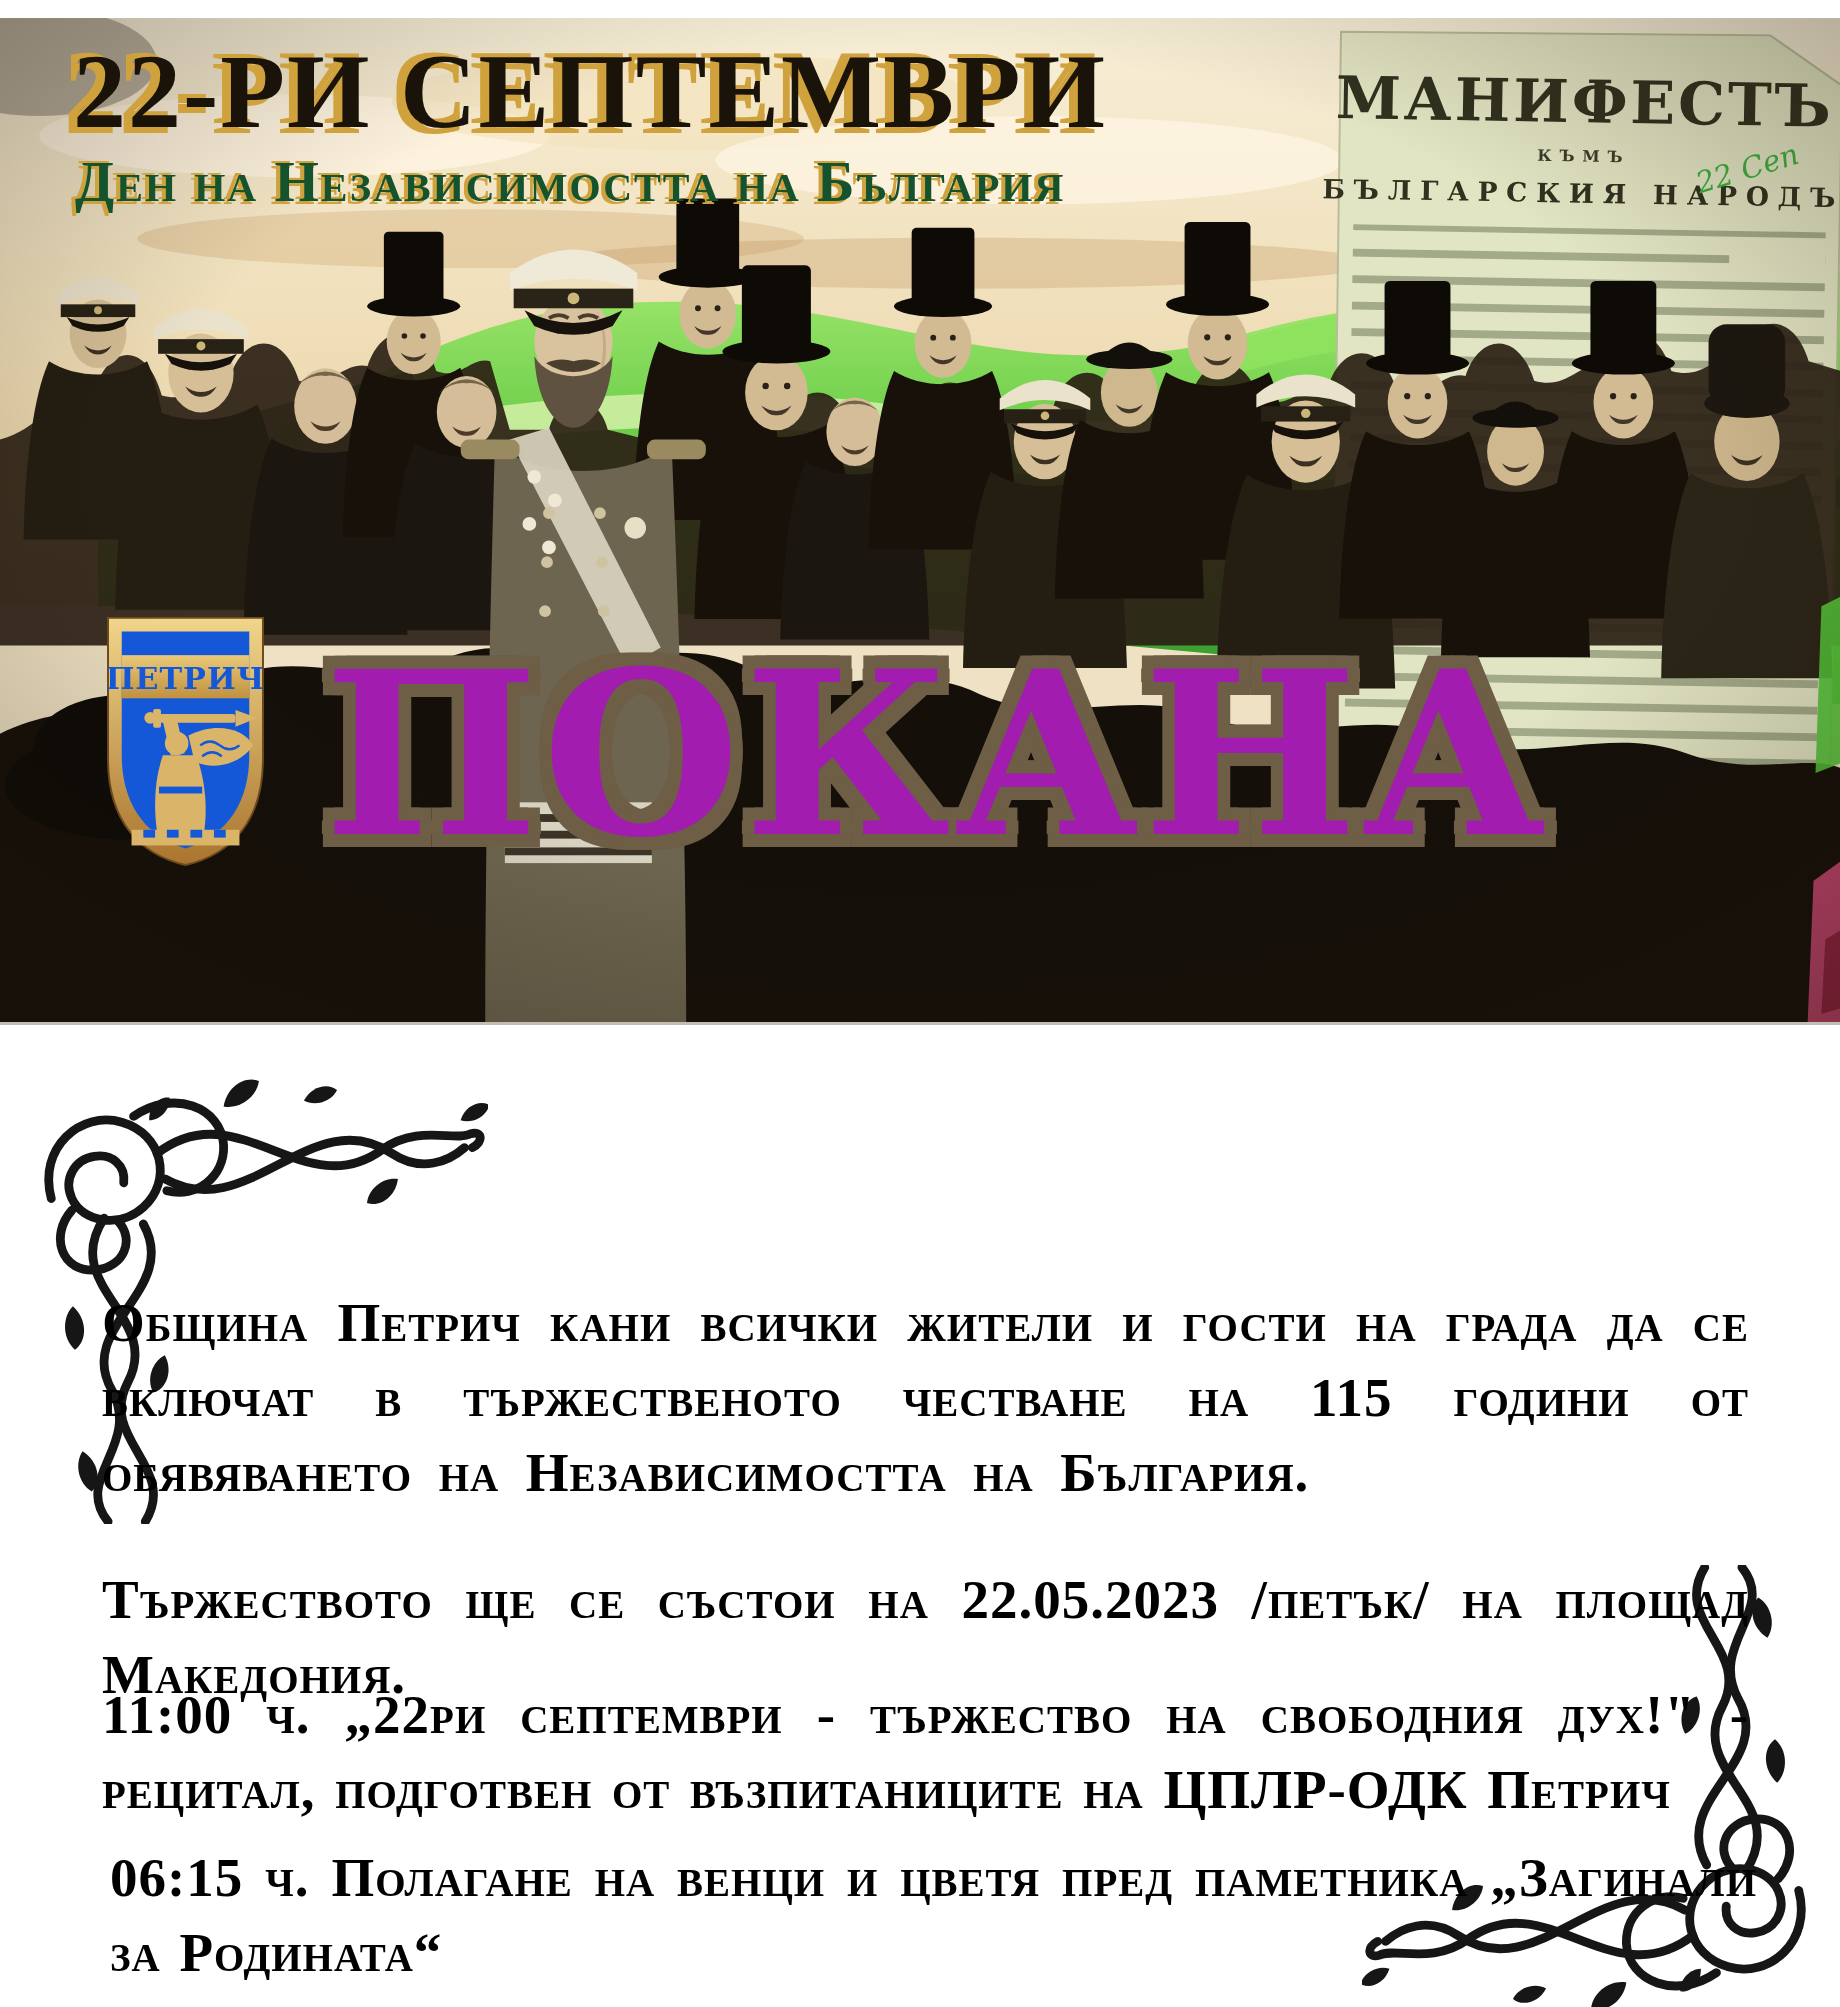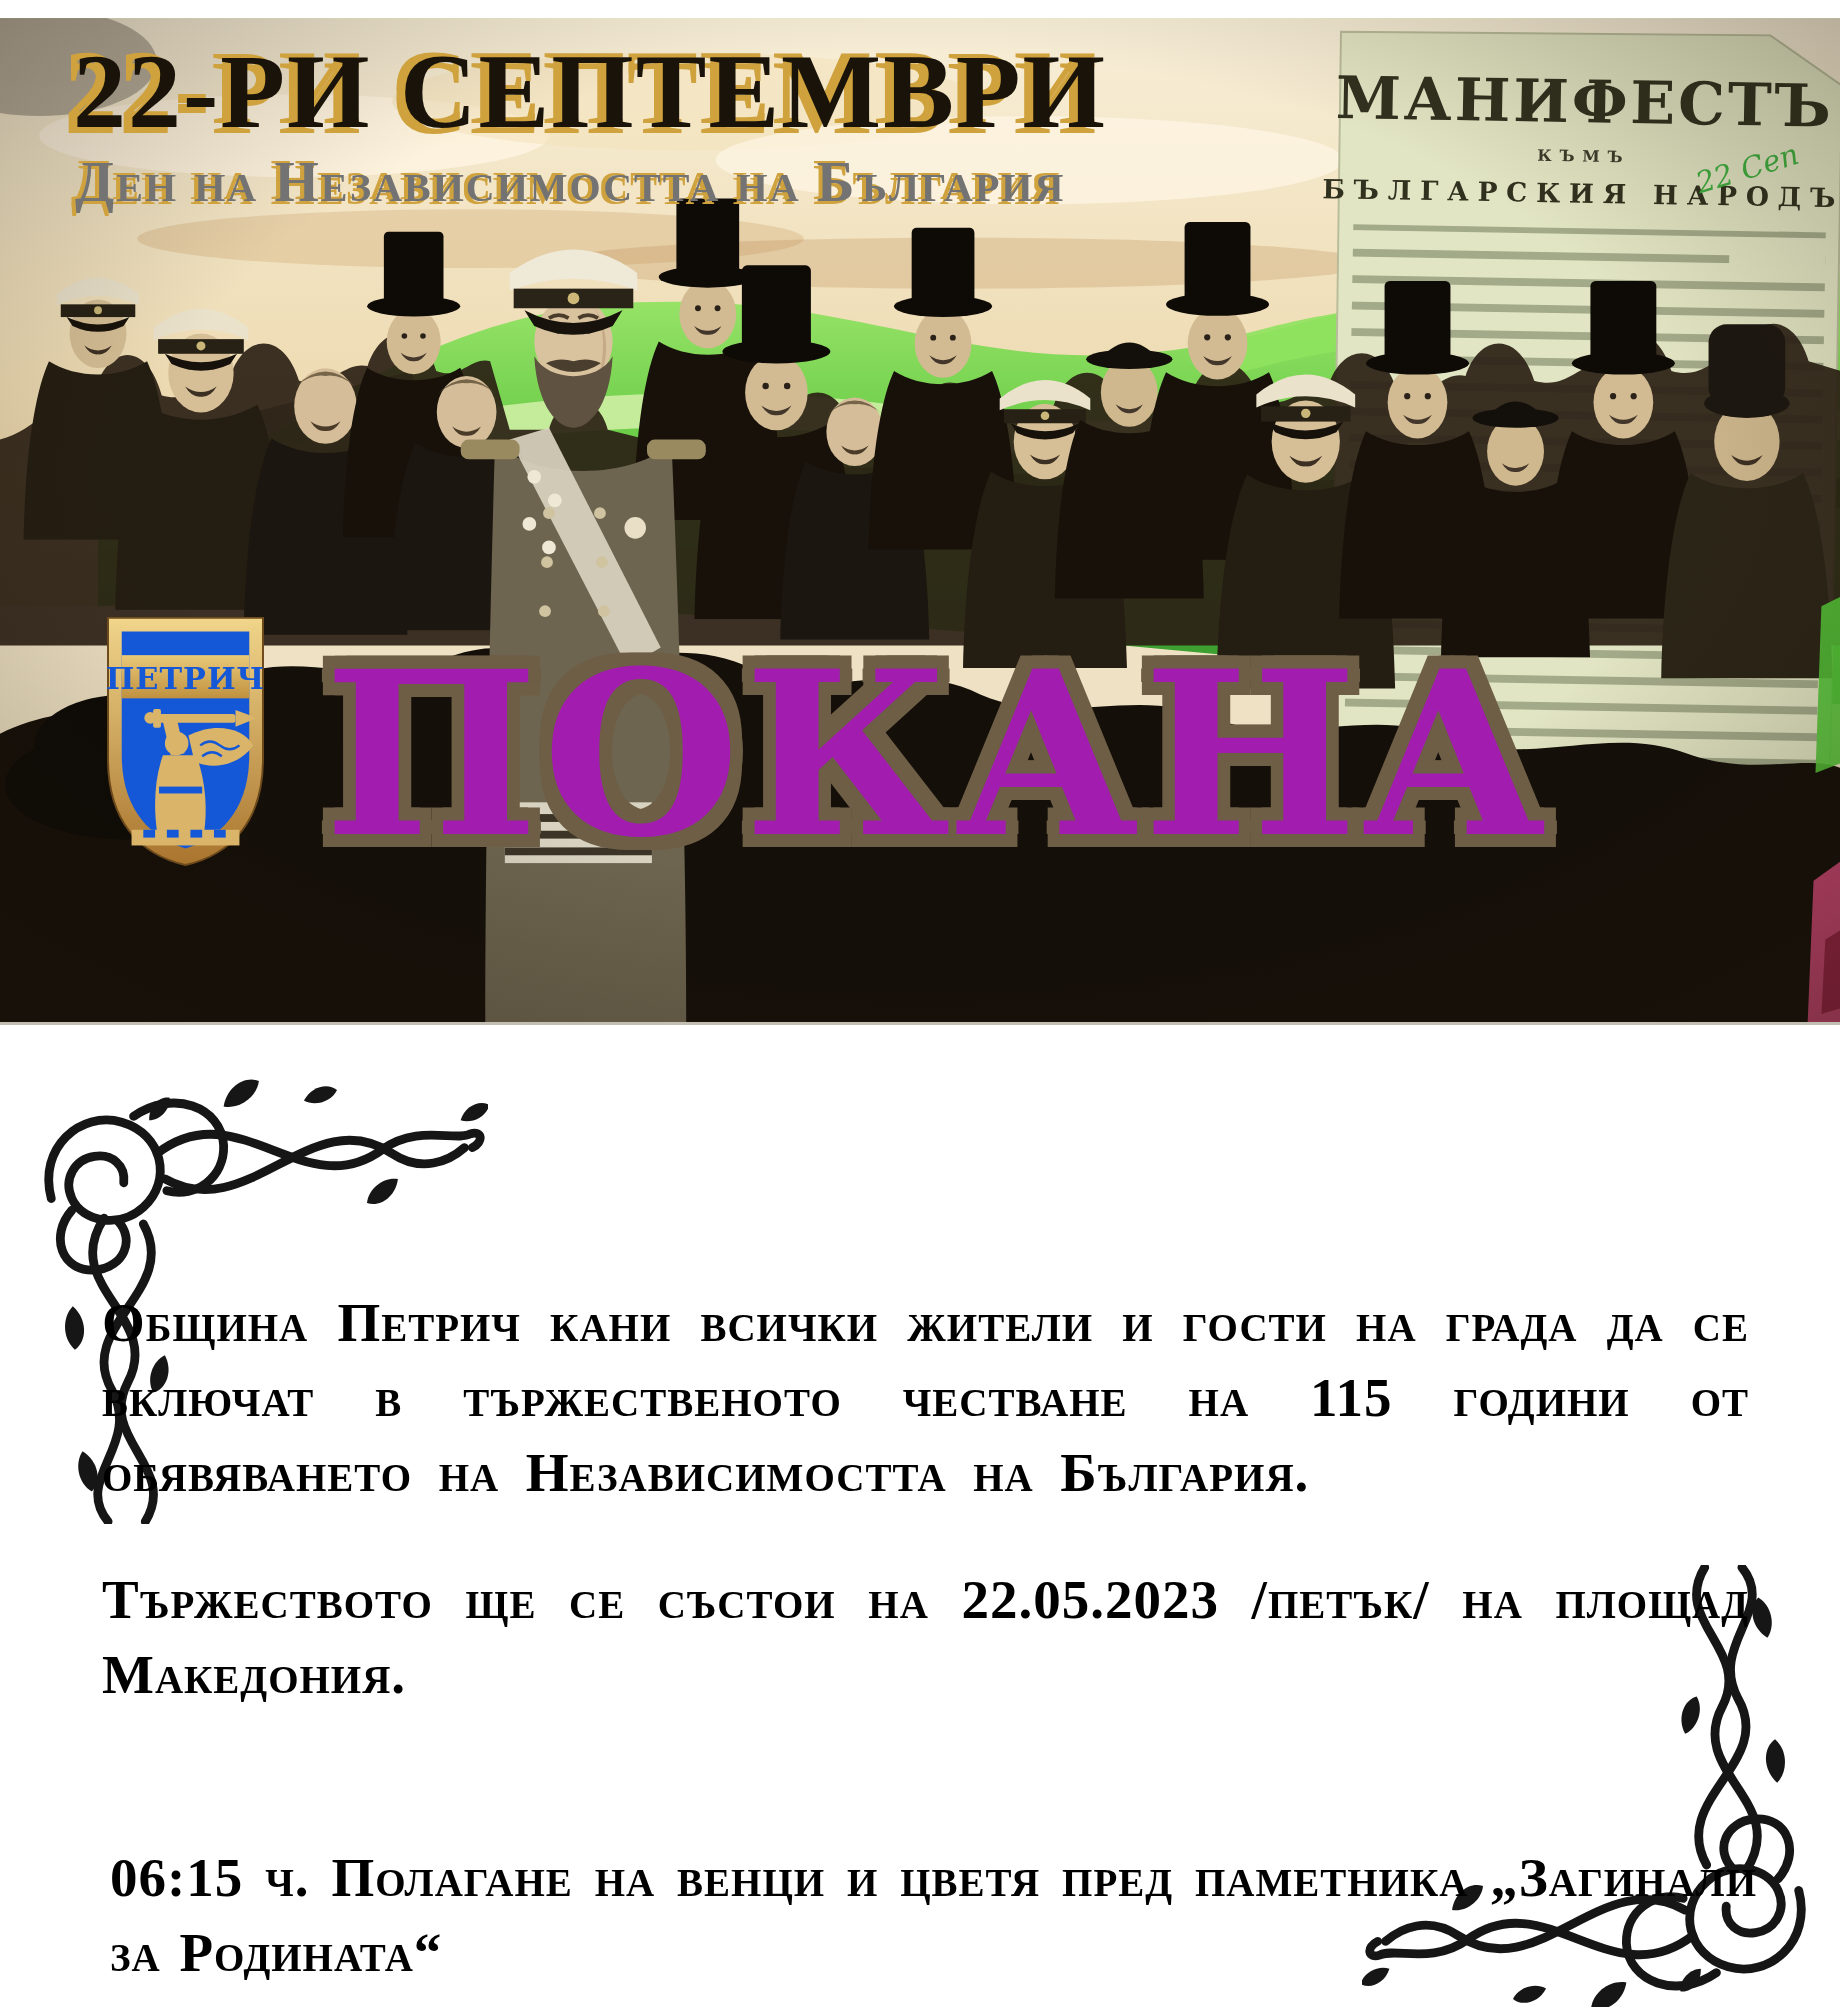--- a/index.html
+++ b/index.html
@@ -7,21 +7,21 @@
           font-family:"Liberation Serif", serif;margin-top:18px;}
   
   .photo-section{position:absolute;left:0;top:0;width:1841px;height:1004px;
                  border-bottom:3.9px solid #c2beb2;overflow:hidden;background:#efe2c4;}
   .photo-svg{position:absolute;left:0;top:0;}
   .title-block{position:absolute;left:73px;top:17.6px;width:1274px;}
   .main-title{margin:0;font-family:"Liberation Serif",serif;font-weight:bold;
               font-size:106px;letter-spacing:2px;color:#191309;line-height:1.05;
               text-shadow:-8.8px 5.9px 0 #cfa23d,-8.8px -3.9px 0 #cfa23d;}
   .sub-title{margin:5.9px 0 0 2px;font-family:"Liberation Serif",serif;font-weight:bold;
-             font-variant:small-caps;font-size:57px;letter-spacing:2px;color:#737373;
+             font-variant:small-caps;font-size:57px;letter-spacing:2px;color:#14532d;
              line-height:1.0;text-shadow:-3.9px 2.9px 0 #cfa23d,-3.9px -2px 0 #cfa23d;}
   .pokana{position:absolute;left:324px;top:623px;width:1206px;text-align:right;
           font-family:"DejaVu Serif",serif;font-weight:bold;font-size:227px;line-height:1.0;
           letter-spacing:3.9px;color:#a21caf;
           text-shadow:-11.8px -12.7px 0 #6e5e46,11.8px 12.7px 0 #6e5e46,-11.8px 12.7px 0 #6e5e46,
                       11.8px -12.7px 0 #6e5e46,0 -12.7px 0 #6e5e46,0 12.7px 0 #6e5e46,
                       -12.7px 0 0 #6e5e46,12.7px 0 0 #6e5e46;}
   .crest{position:absolute;left:102px;top:594px;width:167px;height:257px;}
   
   .ornament{position:absolute;width:470px;height:461px;}
@@ -297,17 +297,18 @@
       <use href="#leafP" transform="translate(150,298) rotate(115) scale(0.9)"></use>
       <use href="#leafP" transform="translate(66,396) rotate(85) scale(0.95)"></use>
       <use href="#leafP" transform="translate(134,58) rotate(-40) scale(0.7)"></use>
     </g>
   </svg>
 
   <p class="body-par par-invite">Община Петрич кани всички жители и гости на града да се включат в тържественото честване на 115 години от обявяването на Независимостта на България.</p>
 
   <p class="body-par par-event">Тържеството ще се състои на 22.05.2023 /петък/ на площад Македония.</p>
 
+  <p class="body-par par-sched1">11:00 ч. „22ри септември - тържество на свободния дух!" - рецитал, подготвен от възпитаниците на ЦПЛР-ОДК Петрич</p>
 
   <p class="body-par par-sched2">06:15 ч. Полагане на венци и цветя пред паметника „Загинали за Родината“</p>
 
 </div>
 
 
 </body></html>

